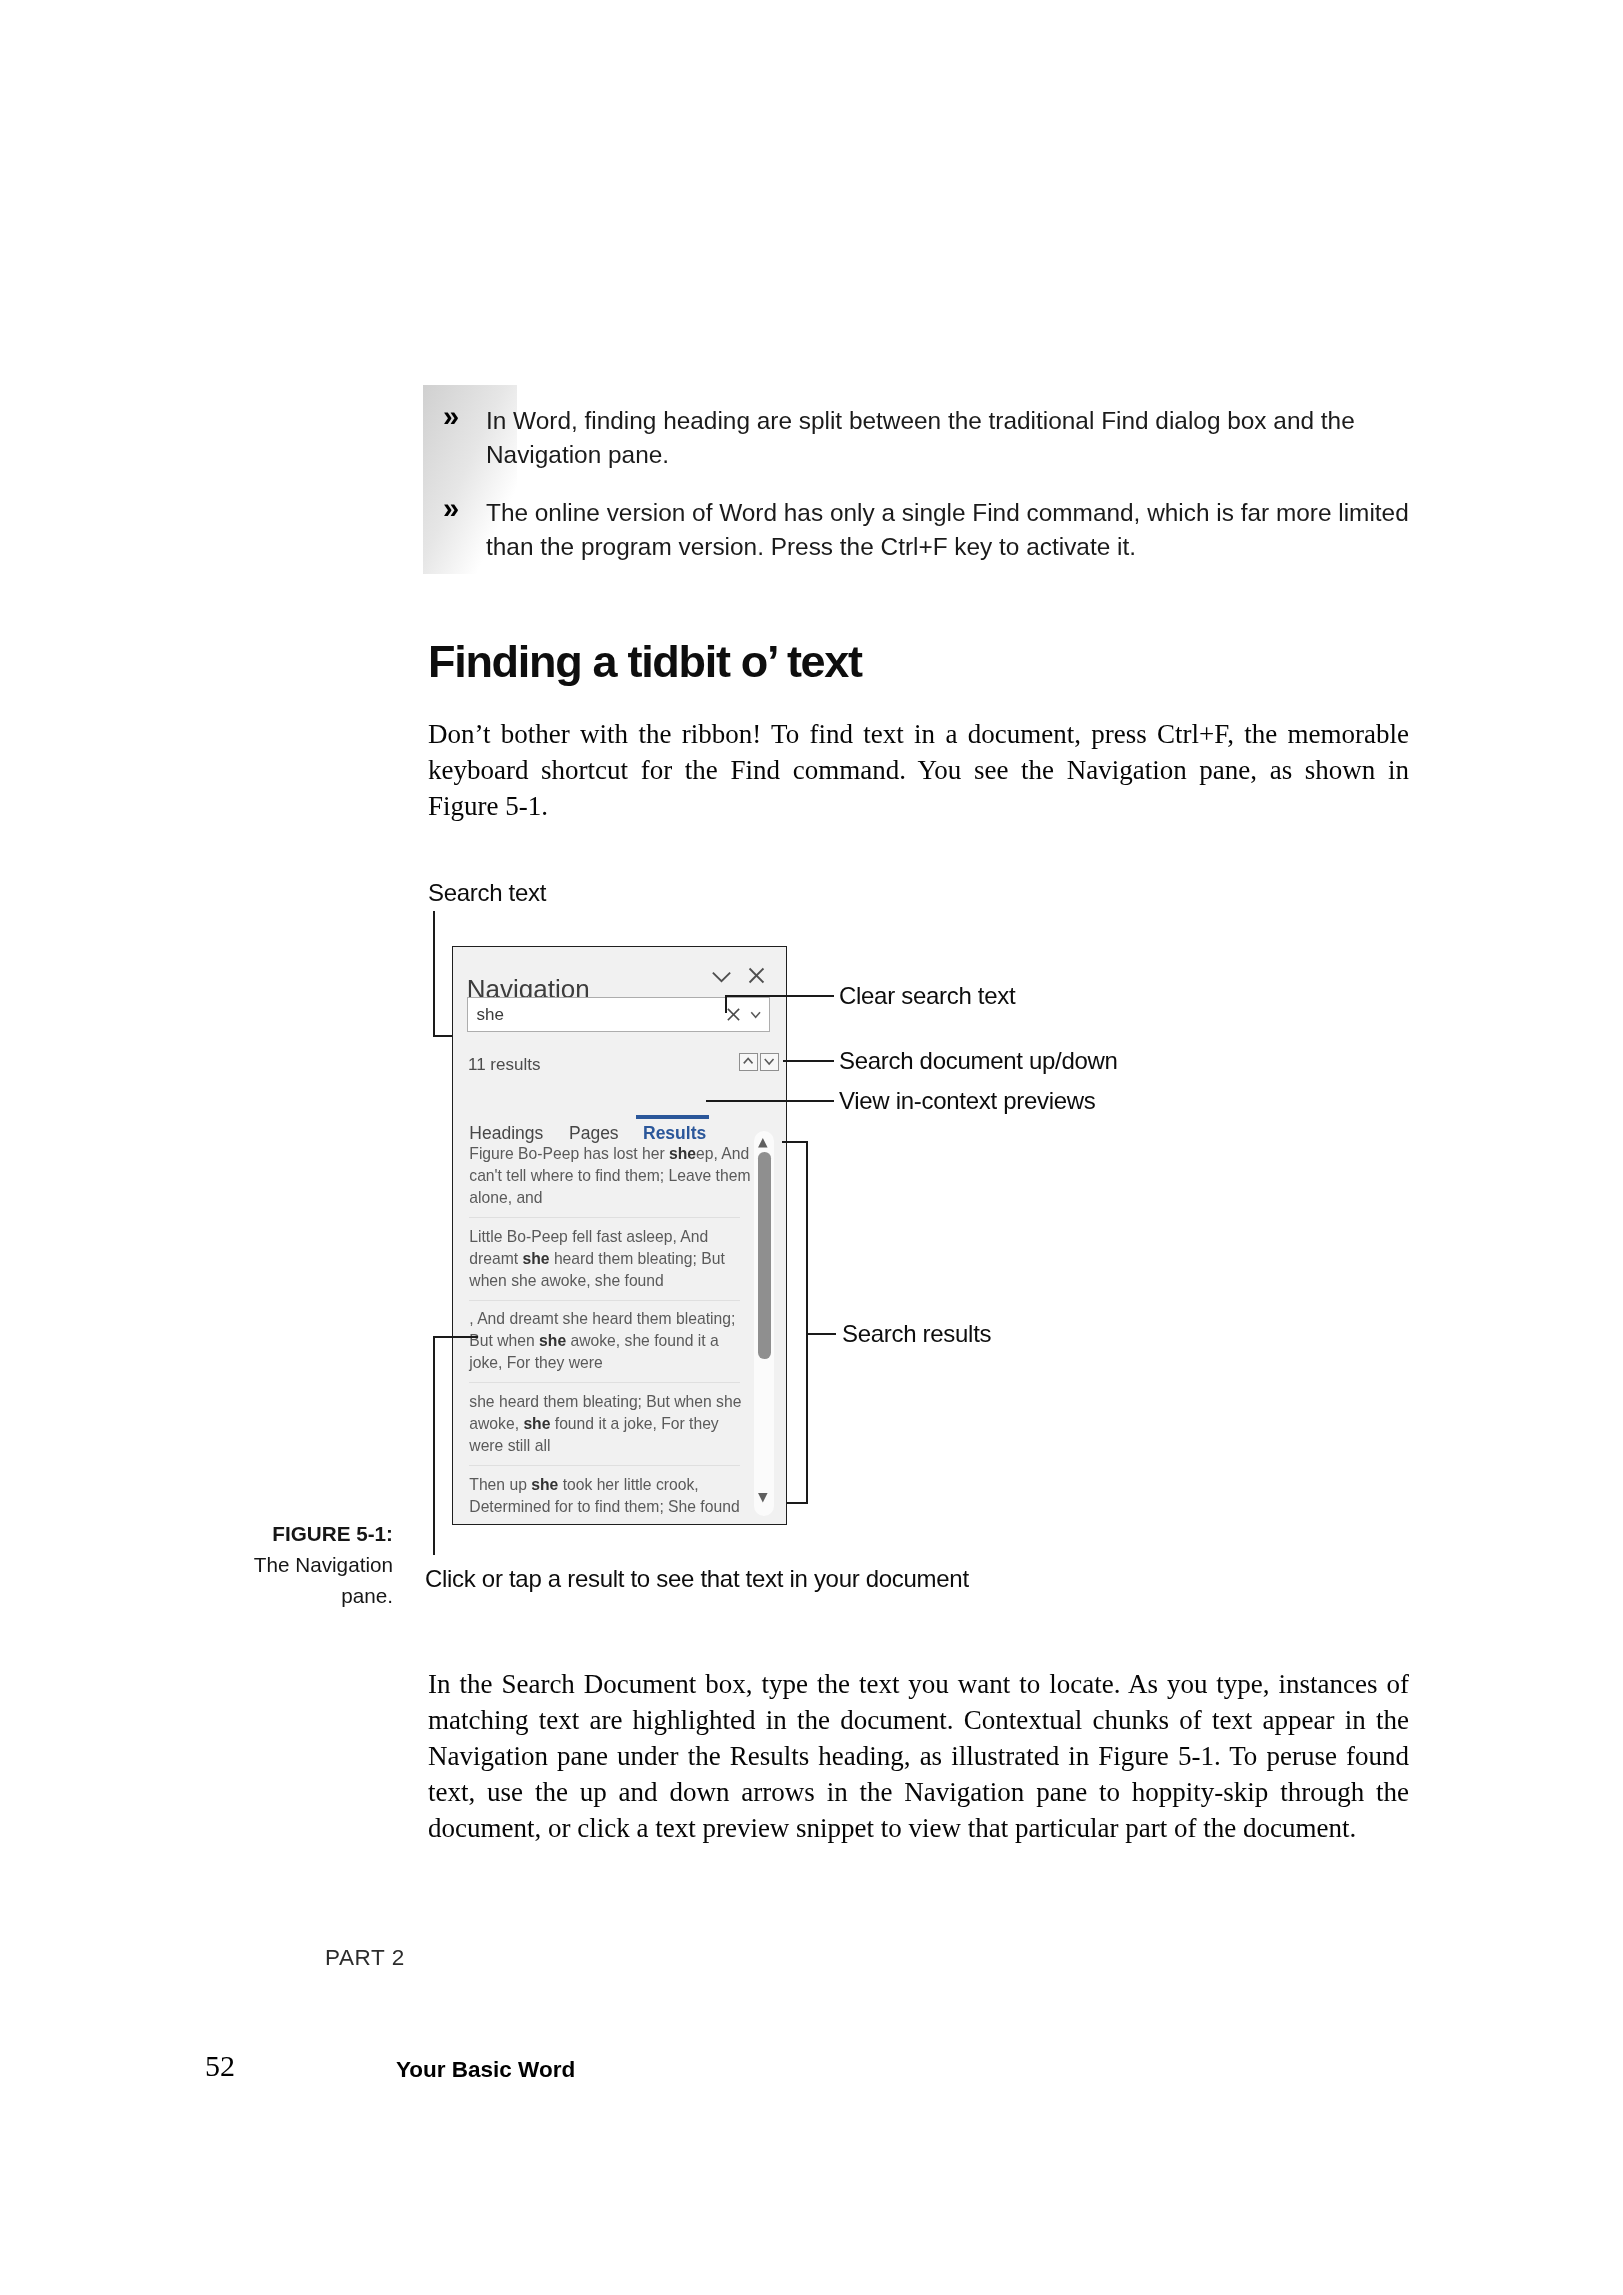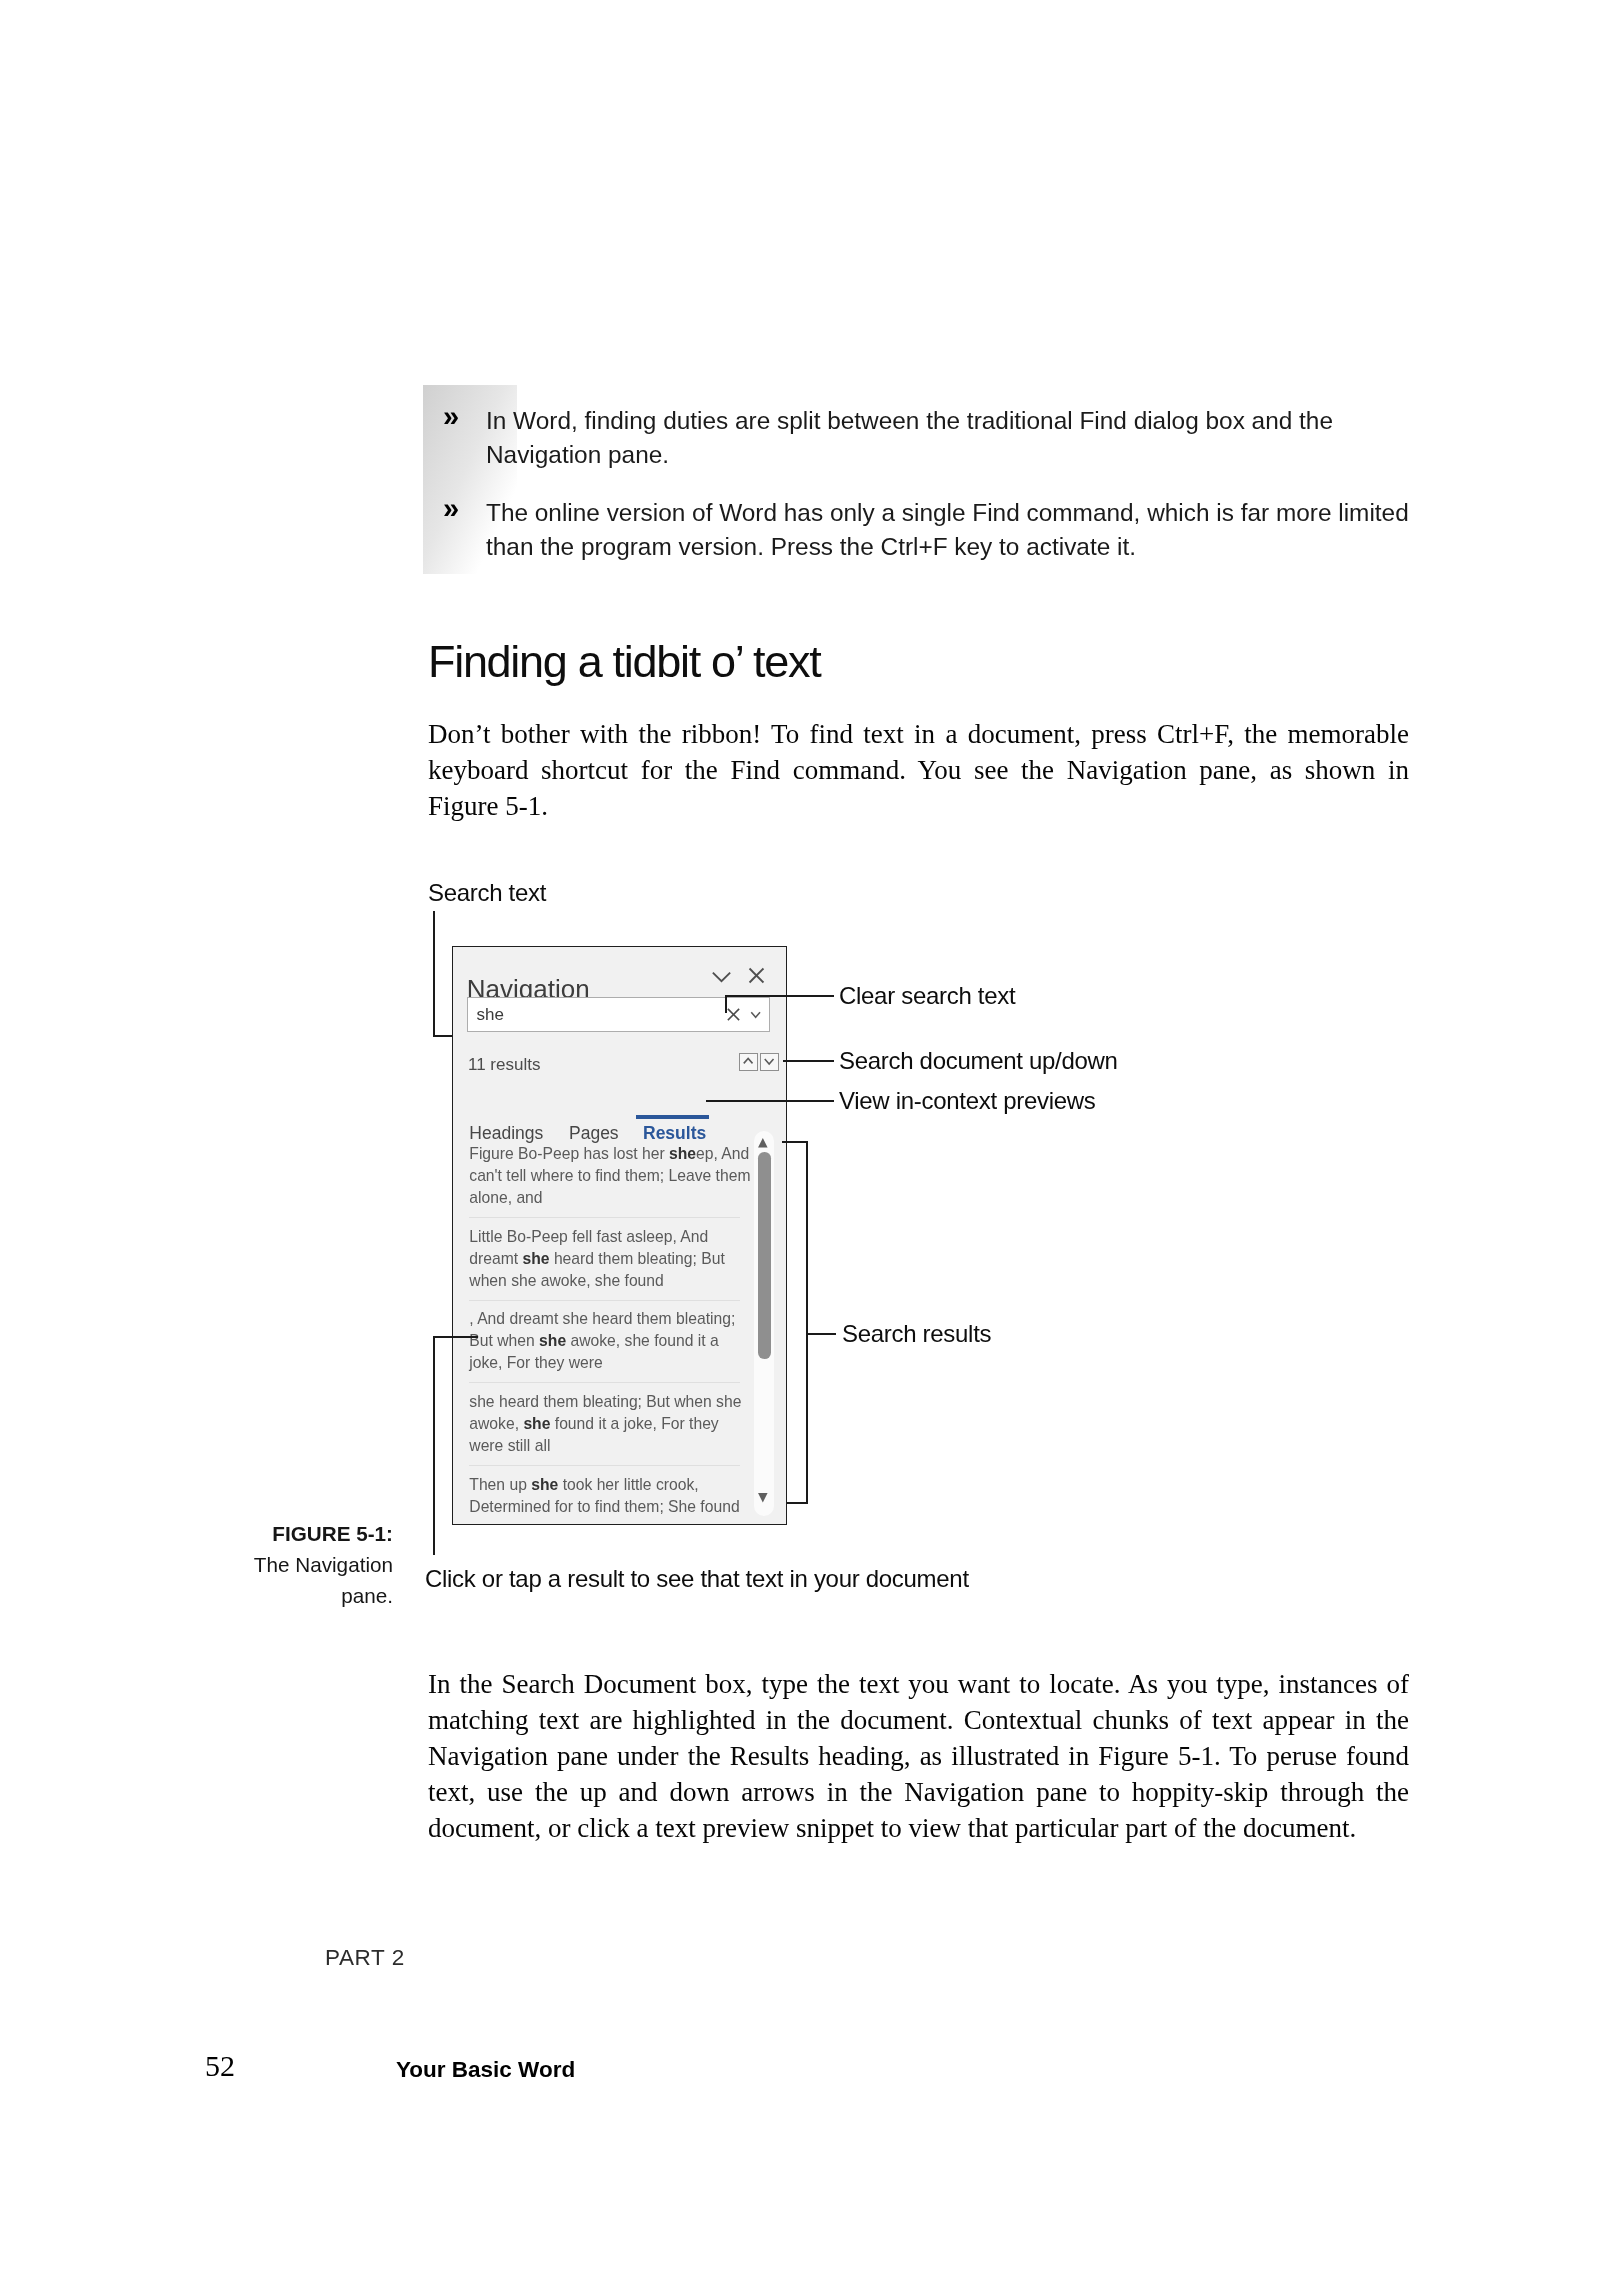--- a/index.html
+++ b/index.html
@@ -9,21 +9,21 @@
   
   .grad-bar{position:absolute;left:423px;top:385px;width:94px;height:189px;
             background:linear-gradient(115deg,#d0d0d0 0%,#e6e6e6 45%,rgba(255,255,255,0) 78%);}
 
   
   .bullet-row{position:absolute;left:443px;width:968px;}
   .bullet-marker{position:absolute;left:0;top:-3.8px;font-size:29px;font-weight:bold;color:#000;}
   .bullet-text{position:absolute;left:43px;top:0;width:924px;font-size:24.4px;line-height:34px;color:#1b1b1b;}
 
   
-  .h2{position:absolute;left:428px;top:636px;font-size:45px;font-weight:normal;letter-spacing:-1.3px;color:#0e0e0e;}
+  .h2{position:absolute;left:428px;top:636px;font-size:45px;font-weight:bold;letter-spacing:-1.3px;color:#0e0e0e;}
   .body-para{position:absolute;left:428px;width:981px;font-family:"Liberation Serif",serif;
              font-size:27px;line-height:36px;text-align:justify;color:#060606;}
 
   
   .ann{position:absolute;font-size:24px;letter-spacing:-0.3px;color:#0d0d0d;white-space:nowrap;}
   .cline{position:absolute;background:#1a1a1a;}
 
   
   .pane{position:absolute;left:452px;top:946px;width:333px;height:577px;
         background:#f1f1f1;border:1.9px solid #1f1f1f;box-sizing:content-box;}
@@ -60,21 +60,21 @@
 </style>
 </head>
 <body>
 
 <div id="page">
 
   <div class="grad-bar"></div>
 
   <div class="bullet-row" style="top:404px;height:81px;">
     <span class="bullet-marker">»</span>
-    <div class="bullet-text">In Word, finding duties are split between the traditional Find dialog box and the Navigation pane.</div>
+    <div class="bullet-text">In Word, finding heading are split between the traditional Find dialog box and the Navigation pane.</div>
   </div>
   <div class="bullet-row" style="top:496px;height:81px;">
     <span class="bullet-marker">»</span>
     <div class="bullet-text">The online version of Word has only a single Find command, which is far more limited than the program version. Press the Ctrl+F key to activate it.</div>
   </div>
 
   <div class="h2">Finding a tidbit o’ text</div>
   <div class="body-para" style="top:716px;">Don’t bother with the ribbon! To find text in a document, press Ctrl+F, the memorable keyboard shortcut for the Find command. You see the Navigation pane, as shown in Figure 5-1.</div>
 
   <div class="ann" style="left:428px;top:879px;">Search text</div>

